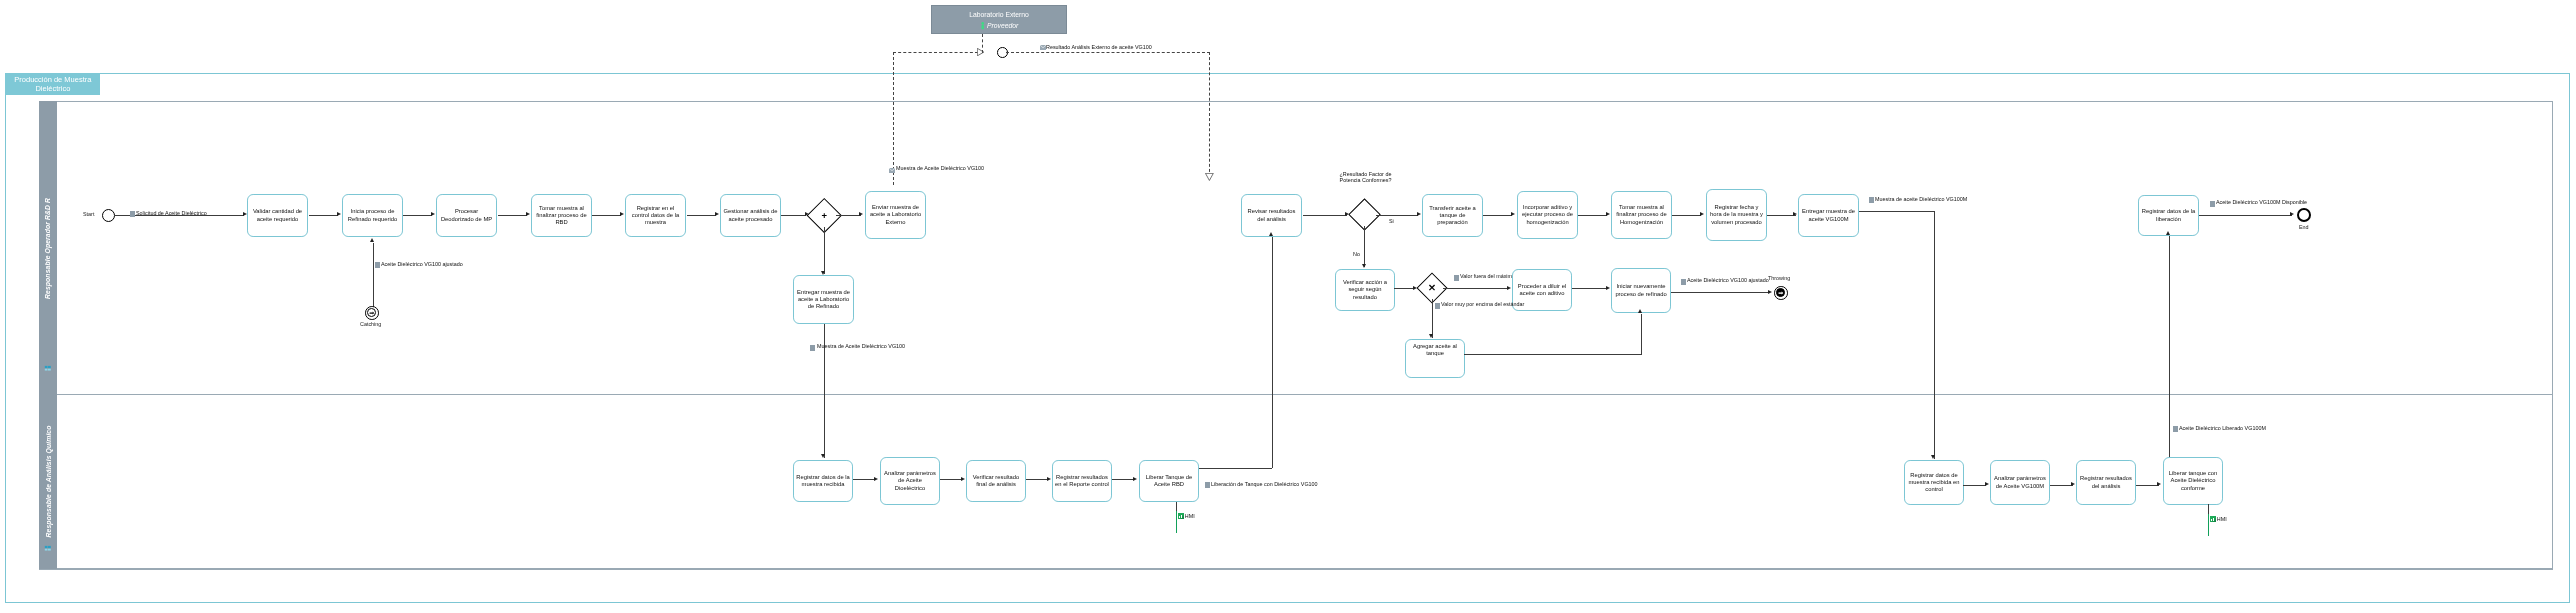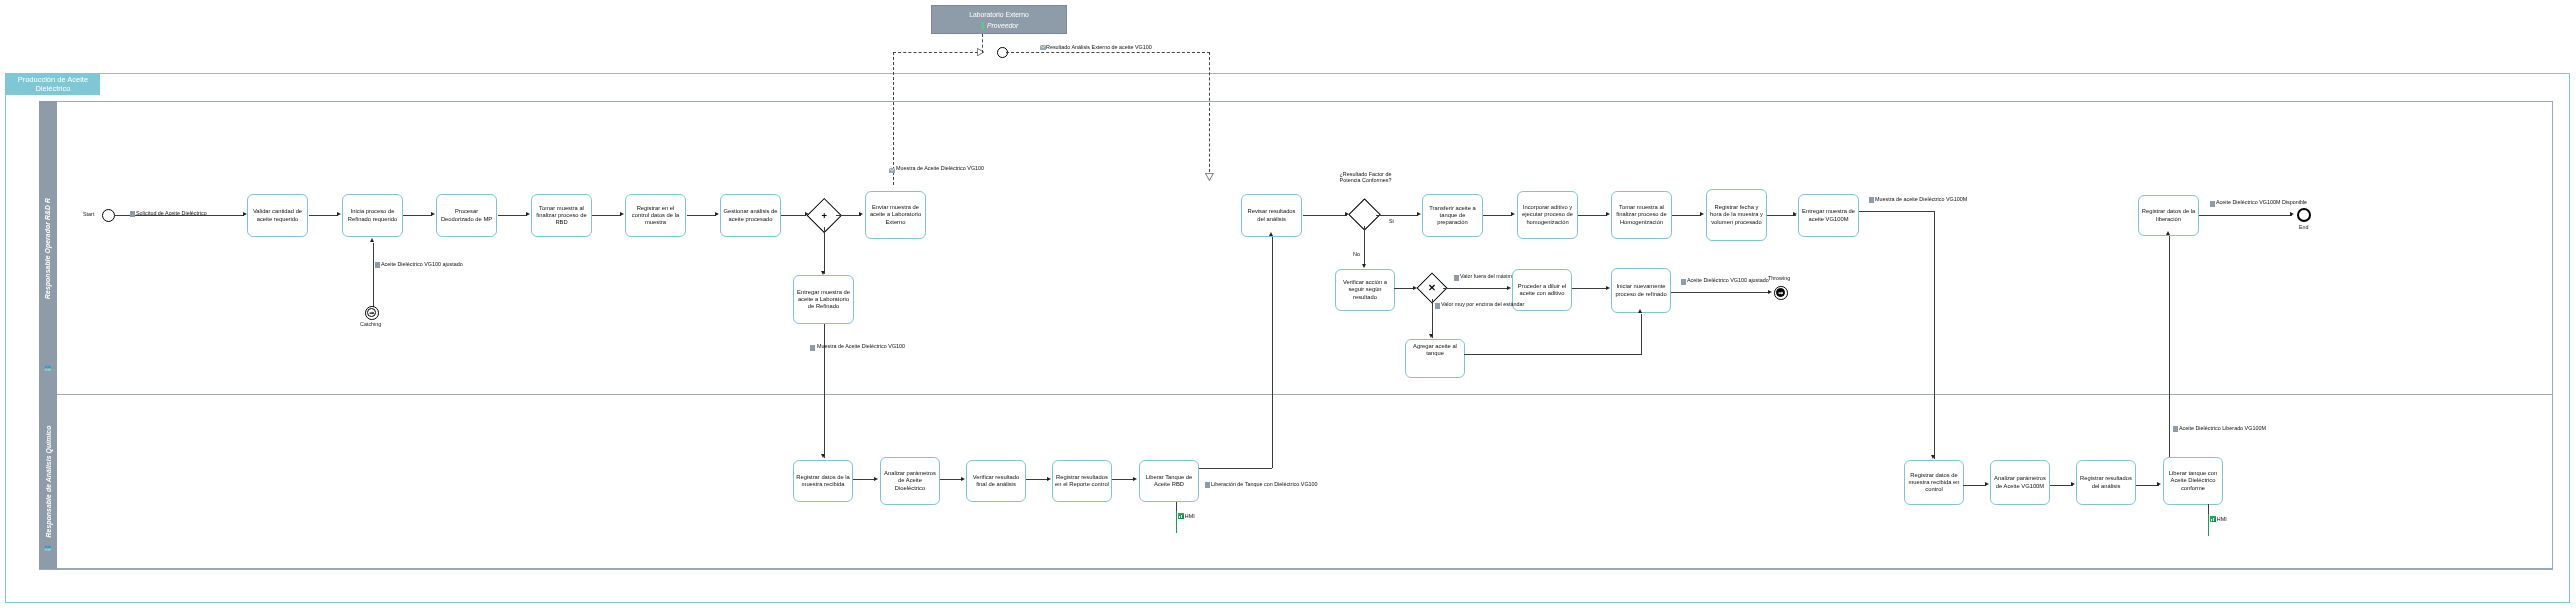--- a/index.html
+++ b/index.html
@@ -75,21 +75,21 @@
 
   .conn-dot{position:absolute;border:0.9px solid #000;border-radius:50%;background:#fff;}
 </style>
 </head>
 <body>
 
 <div id="canvas">
 
   <div class="pool" style="left:5.4px;top:73px;width:2565px;height:530px;"></div>
   <div class="pool-header" style="left:5.4px;top:73px;width:95px;height:22px;">
-    <span>Producción de Aceite Dieléctrico</span>
+    <span>Producción de Muestra Dieléctrico</span>
   </div>
 
   <div style="position:absolute;left:39px;top:101px;width:2514px;height:469px;border:0.7px solid #9aa9b4;box-sizing:border-box;"></div>
 
   <div class="lane" style="left:39px;top:101px;width:2514px;height:294px;"></div>
   <div class="lane-header" style="left:39px;top:101px;width:17.7px;height:294px;">
     <span class="lane-label">Responsable Operador R&amp;D R</span>
   </div>
   <svg class="lane-icon" viewBox="0 0 16 16" style="top:364px;left:48px;">
     <rect x="1" y="4" width="6" height="5" fill="#2b9fc4"></rect>

